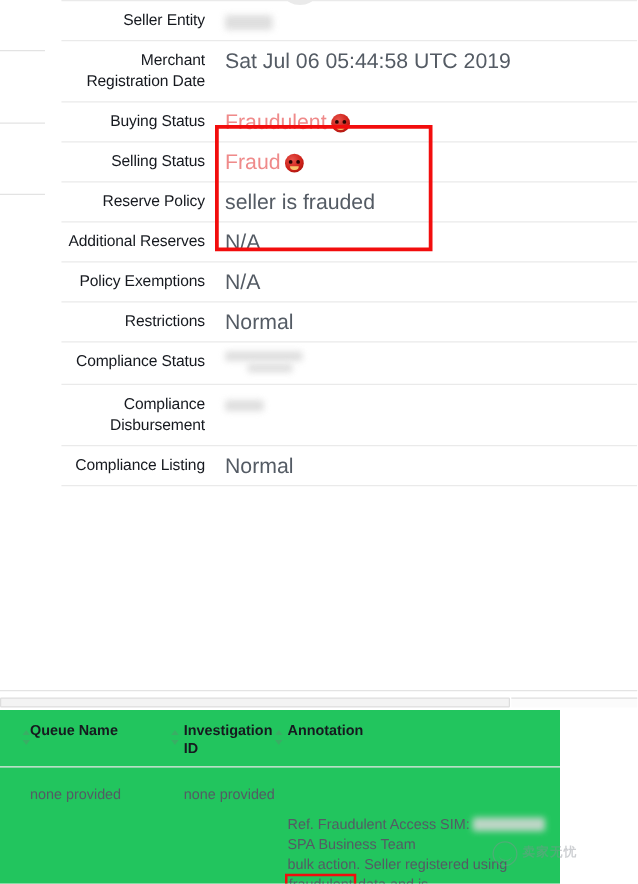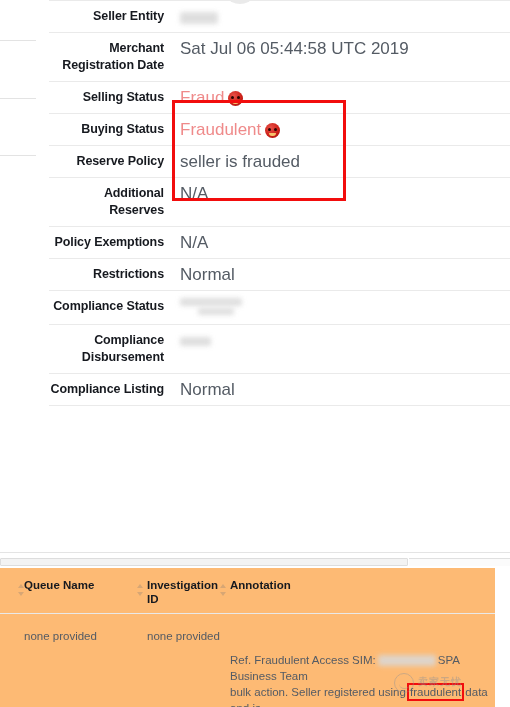--- a/index.html
+++ b/index.html
@@ -53,21 +53,21 @@
     padding: 7px 0 7px 0;
     min-height: 32px;
   }
   .drow:first-of-type { border-top: 1px solid #eaeaea; }
   .dlabel {
     width: 123px;
     flex: 0 0 123px;
     text-align: right;
     padding-right: 8px;
     font-size: 12.5px;
-    font-weight: bold;
+    font-weight: normal;
     color: #16191f;
     line-height: 17px;
     letter-spacing: -.1px;
   }
   .dvalue {
     flex: 1 1 auto;
     padding-left: 8px;
     font-size: 17px;
     color: #545b64;
     line-height: 17px;
@@ -157,22 +157,22 @@
     left: 409px; top: 5px;
     width: 101px; height: 8px;
     background: #fbfbfb;
     border-top: 1px solid #e0e0e0;
   }
 
   
   .qtable {
     position: absolute;
     left: 0; top: 568px;
-    width: 495px; height: 139px;
-    background: #fdba74;
+    width: 448px; height: 139px;
+    background: #22c55e;
     overflow: hidden;
   }
   .qhead {
     position: relative;
     display: flex;
     height: 46px;
     border-bottom: 1px solid #e9e9e9;
   }
   .qh {
     position: relative;
@@ -279,27 +279,27 @@
       <div class="dlabel">Seller Entity</div>
       <div class="dvalue"><span class="redact r-seller"></span></div>
     </div>
 
     <div class="drow">
       <div class="dlabel">Merchant Registration Date</div>
       <div class="dvalue">Sat Jul 06 05:44:58 UTC 2019</div>
     </div>
 
     <div class="drow">
+      <div class="dlabel">Buying Status</div>
+      <div class="dvalue fraud"><span>Fraudulent</span><span class="emoji"><span class="emoji-mouth"></span></span></div>
+    </div>
+
+    <div class="drow">
       <div class="dlabel">Selling Status</div>
       <div class="dvalue fraud"><span>Fraud</span><span class="emoji"><span class="emoji-mouth"></span></span></div>
-    </div>
-
-    <div class="drow">
-      <div class="dlabel">Buying Status</div>
-      <div class="dvalue fraud"><span>Fraudulent</span><span class="emoji"><span class="emoji-mouth"></span></span></div>
     </div>
 
     <div class="drow">
       <div class="dlabel">Reserve Policy</div>
       <div class="dvalue">seller is frauded</div>
     </div>
 
     <div class="drow">
       <div class="dlabel">Additional Reserves</div>
       <div class="dvalue">N/A</div>

